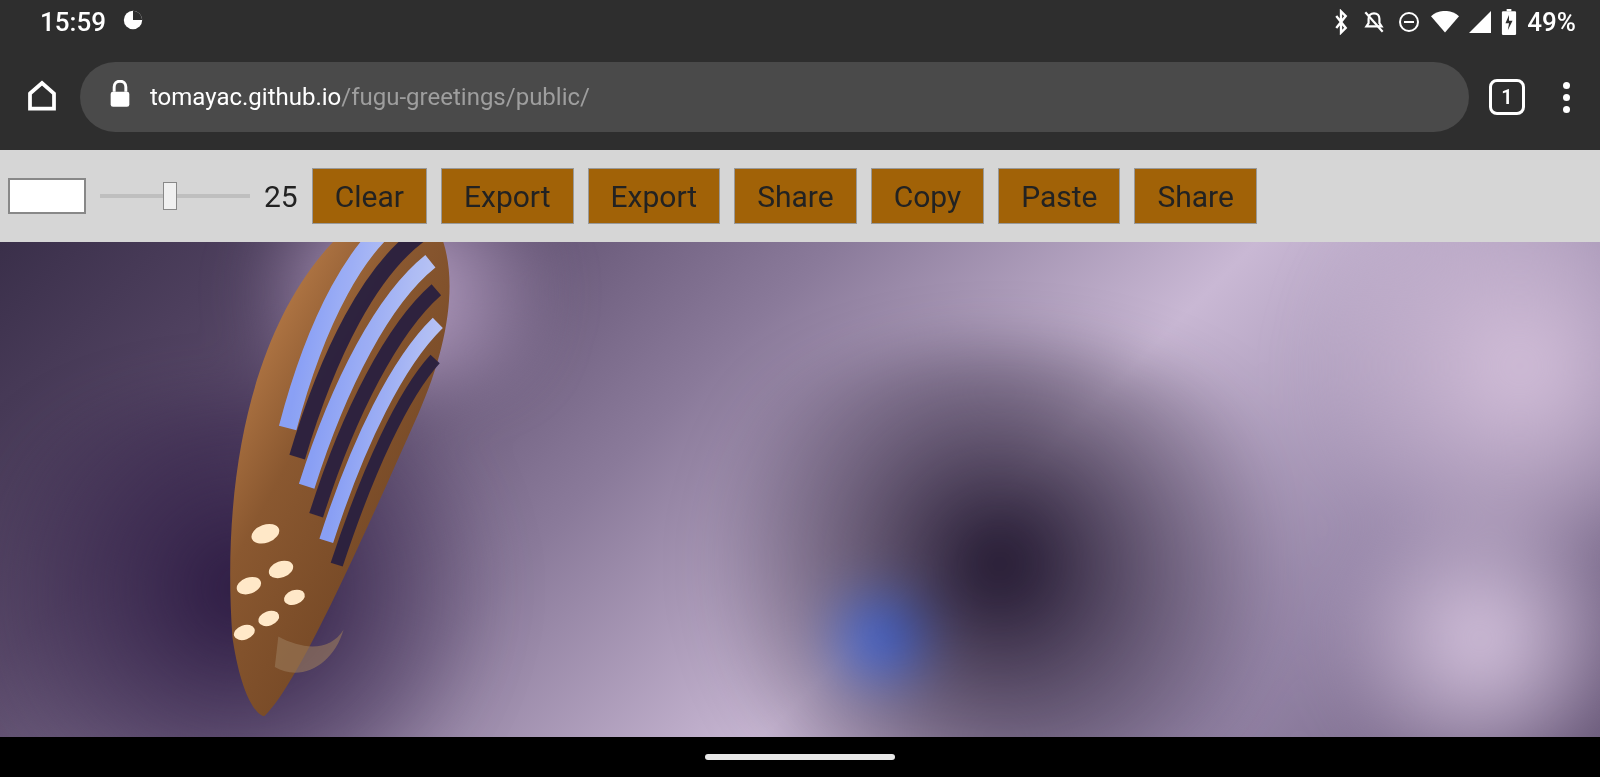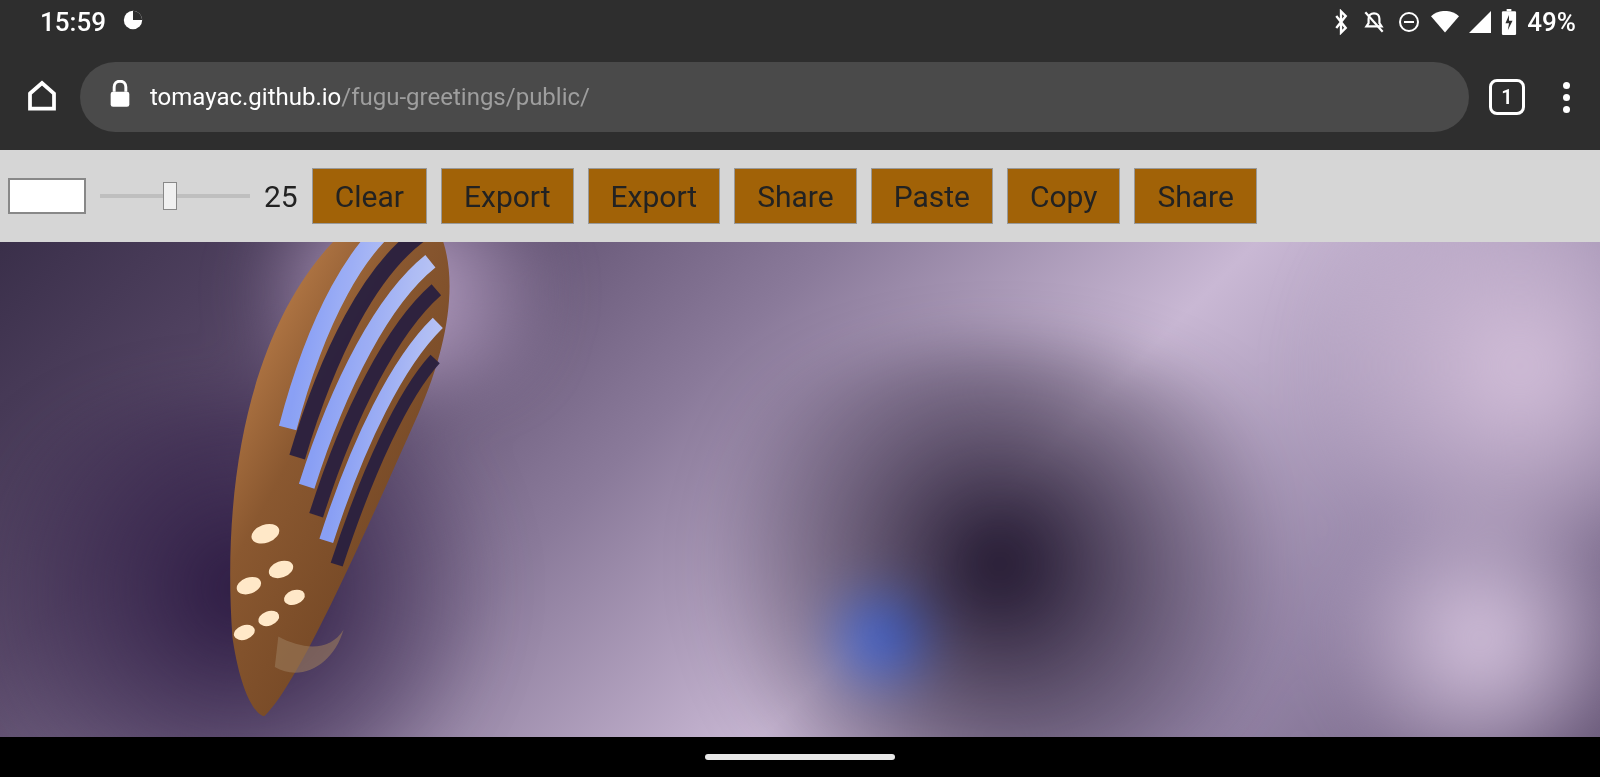--- a/index.html
+++ b/index.html
@@ -263,22 +263,22 @@
     <div class="slider">
       <div class="slider-track"></div>
       <div class="slider-thumb"></div>
     </div>
     <span class="slider-value">25</span>
   </div>
   <button class="toolbar-btn">Clear</button>
   <button class="toolbar-btn">Export</button>
   <button class="toolbar-btn">Export</button>
   <button class="toolbar-btn">Share</button>
+  <button class="toolbar-btn">Copy</button>
   <button class="toolbar-btn">Paste</button>
-  <button class="toolbar-btn">Copy</button>
   <button class="toolbar-btn">Share</button>
 </div>
 
 <div class="canvas-area">
   <div class="blur-bg">
     <div class="blob b1"></div>
     <div class="blob b2"></div>
     <div class="blob b3"></div>
     <div class="blob b4"></div>
     <div class="blob b5"></div>

